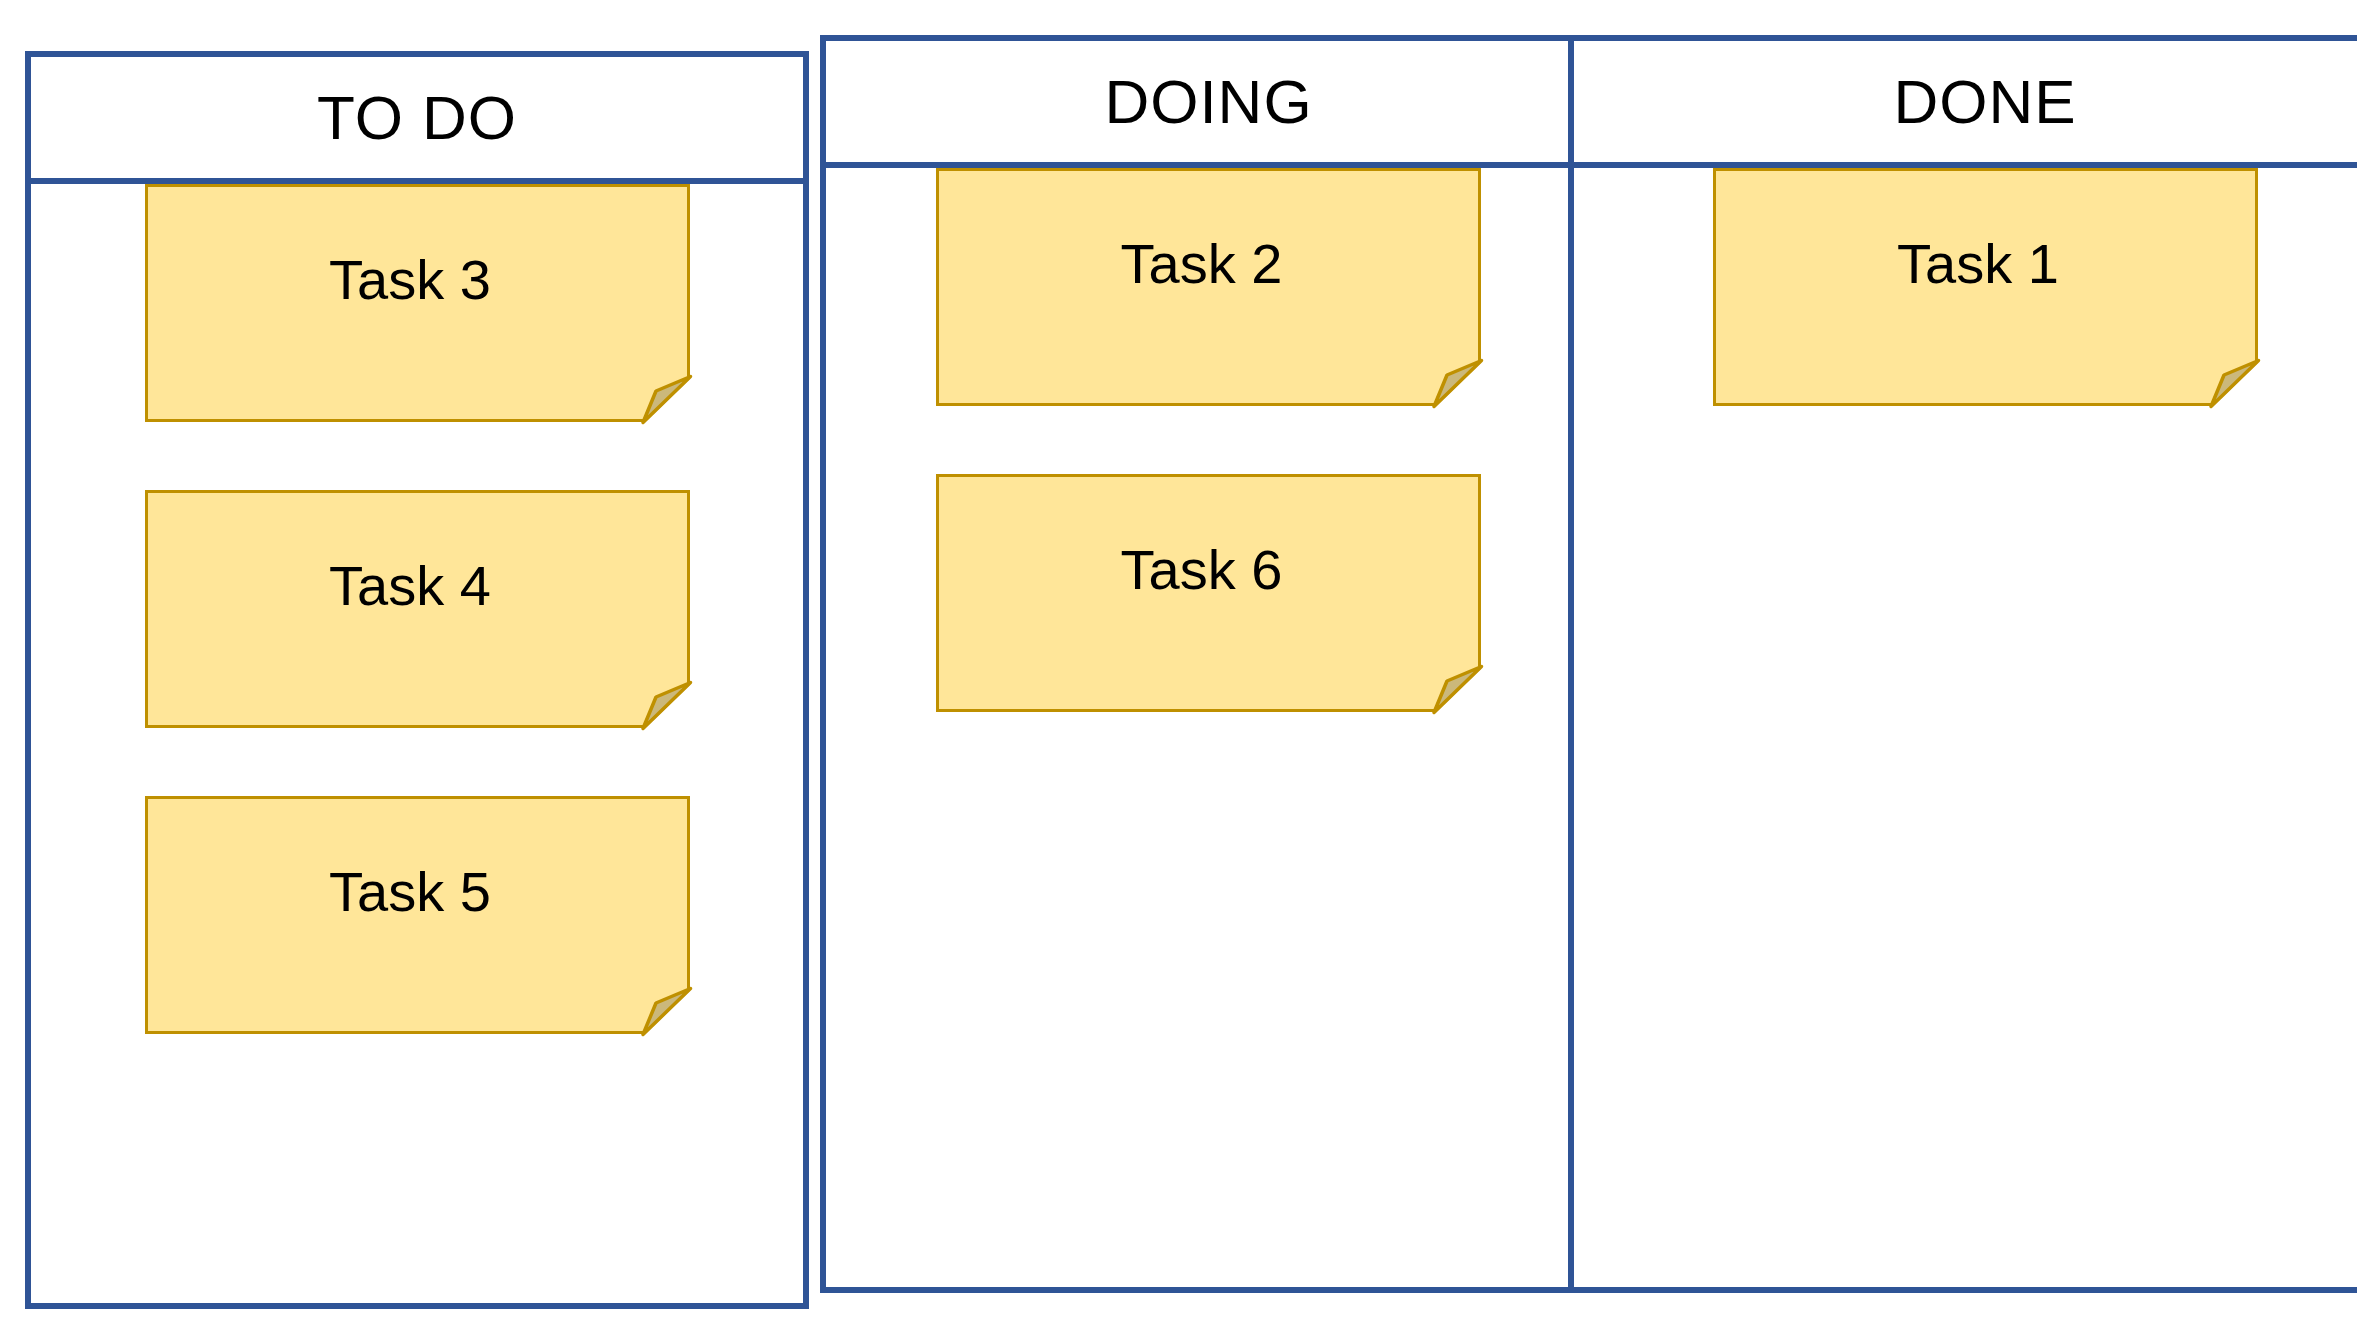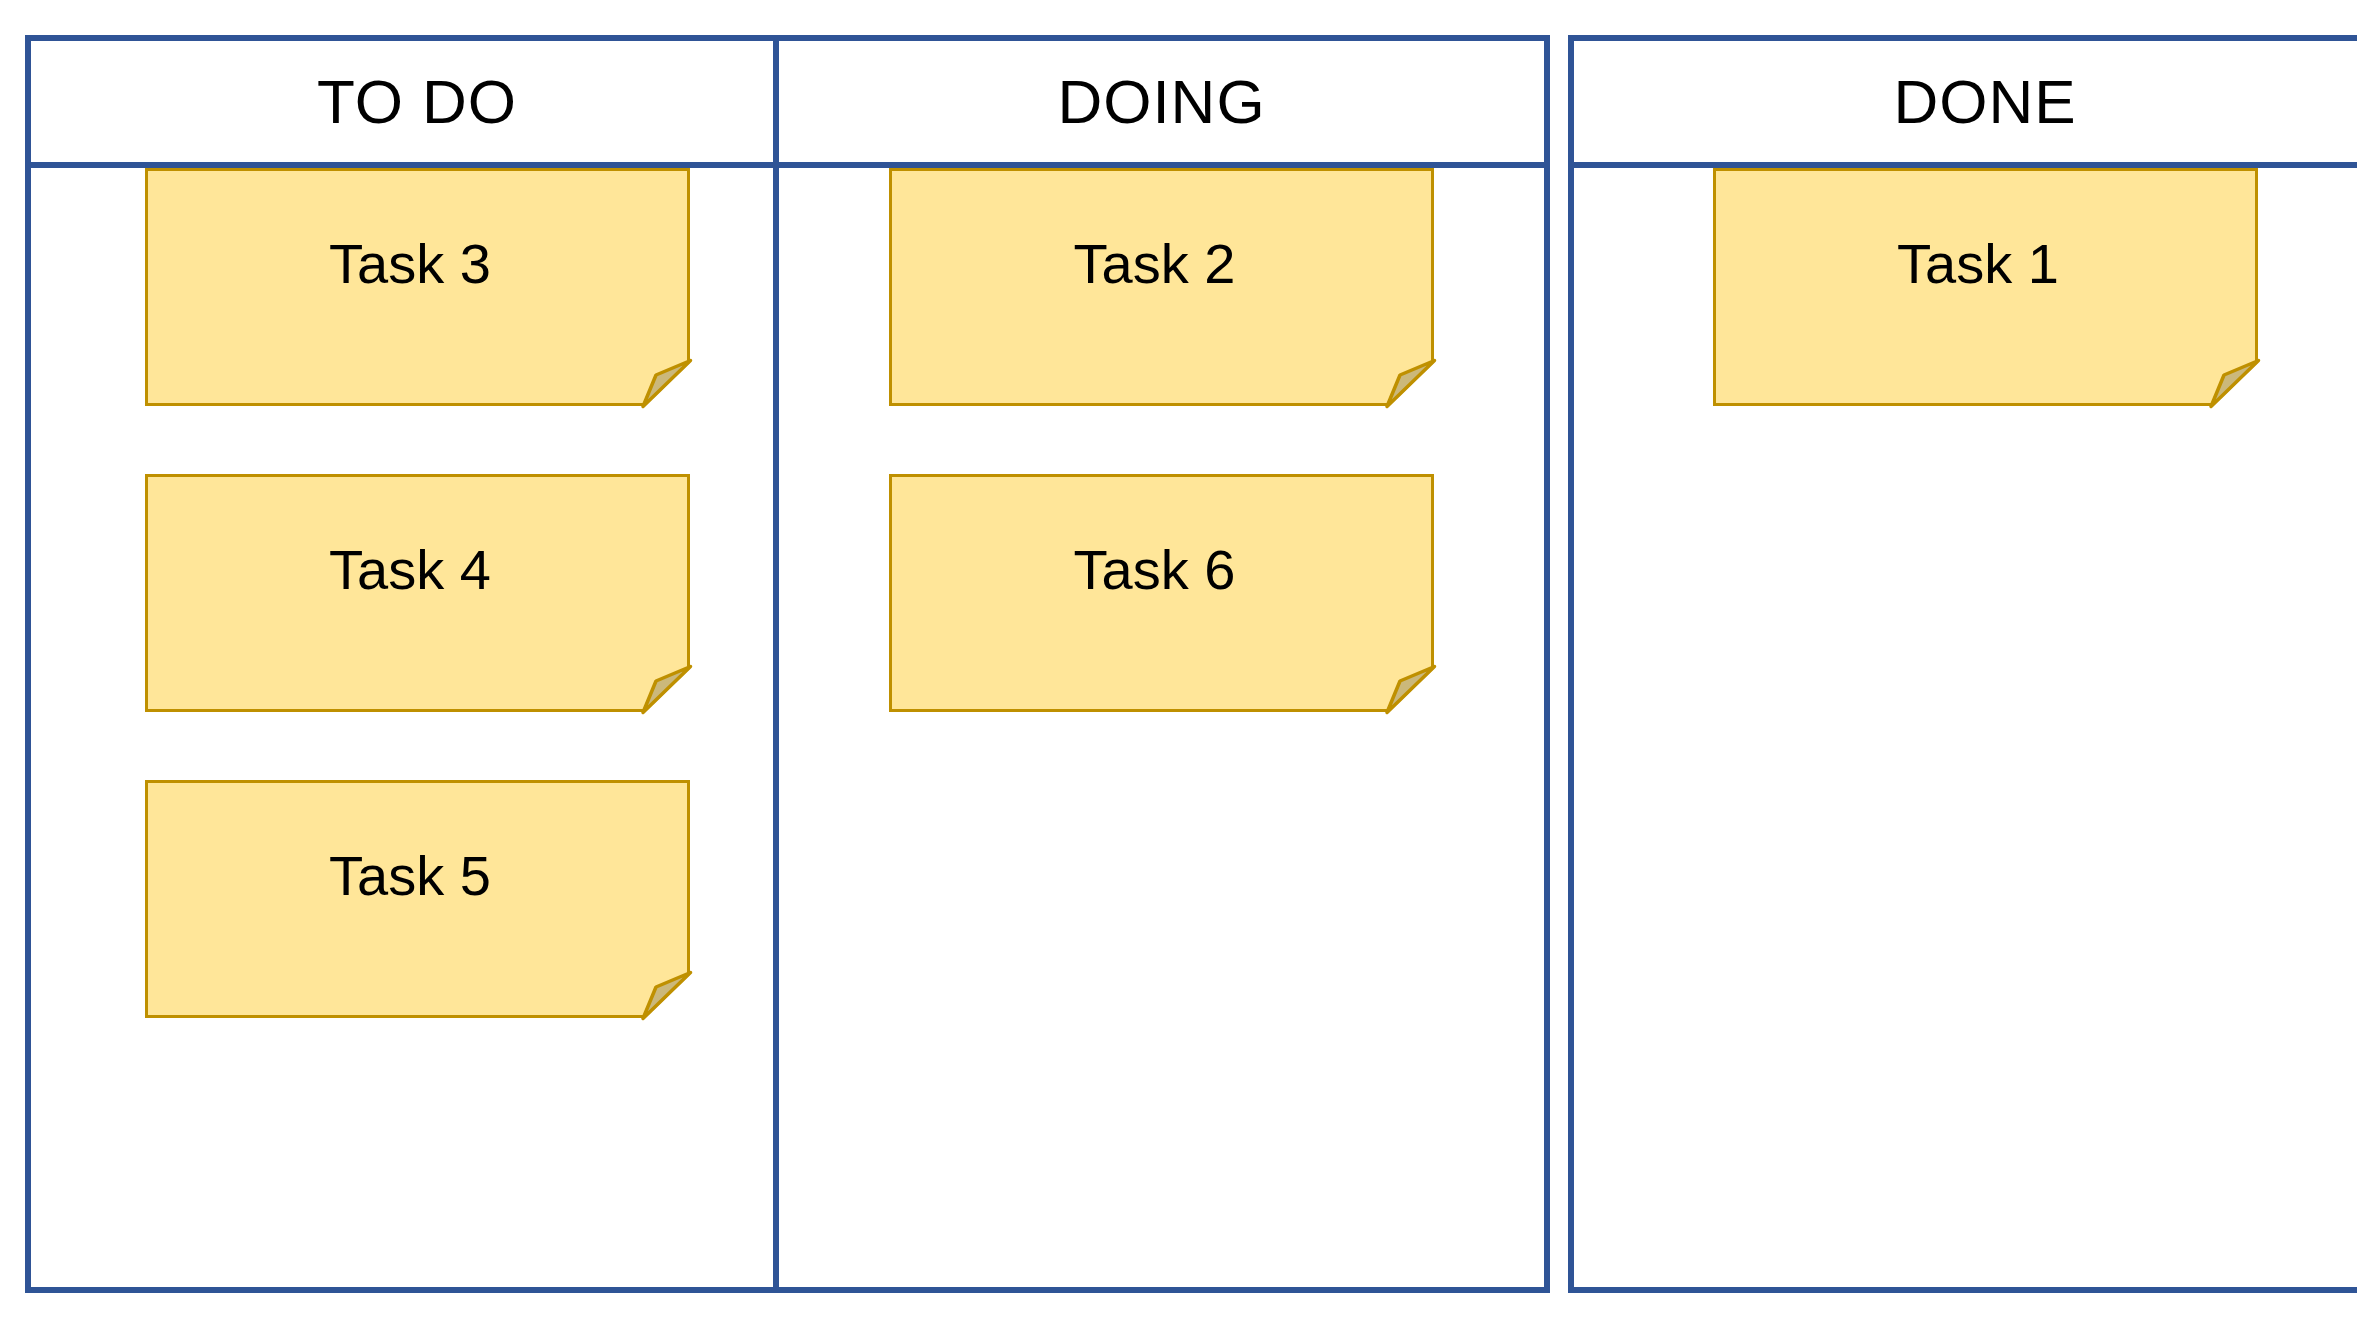--- a/index.html
+++ b/index.html
@@ -19,22 +19,22 @@
     position:relative;overflow:hidden;
     color:var(--text,#000);
   }
   .board{position:absolute;inset:0;}
   .column{
     position:absolute;
     top:35px;height:1258px;
     border:6px solid var(--column-border,#2F5496);
     background:var(--background,#fff);
   }
-  .col-todo {left:25px;  width:784px;}
-  .col-doing{left:773px; width:777px;}
+  .col-todo {left:25px;  width:784px;margin-top:16px;}
+  .col-doing{left:820px; width:777px;}
   .col-done {left:1568px;width:834px;}
   .col-header{
     height:127px;
     border-bottom:6px solid var(--column-border,#2F5496);
     display:flex;align-items:center;justify-content:center;
   }
   .col-title{
     font-size:62px;line-height:1;
     letter-spacing:1px;
     color:var(--text,#000);

